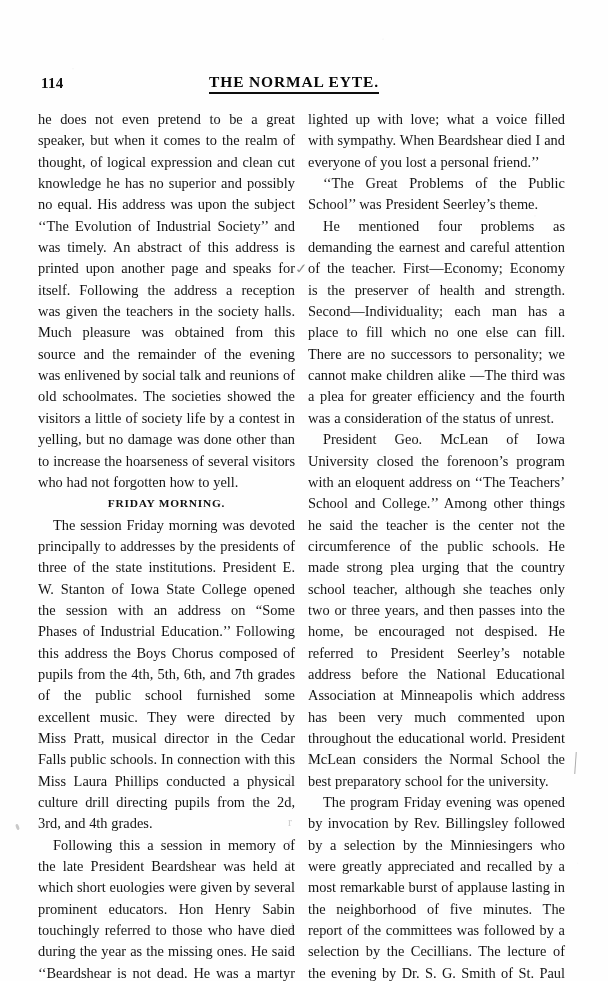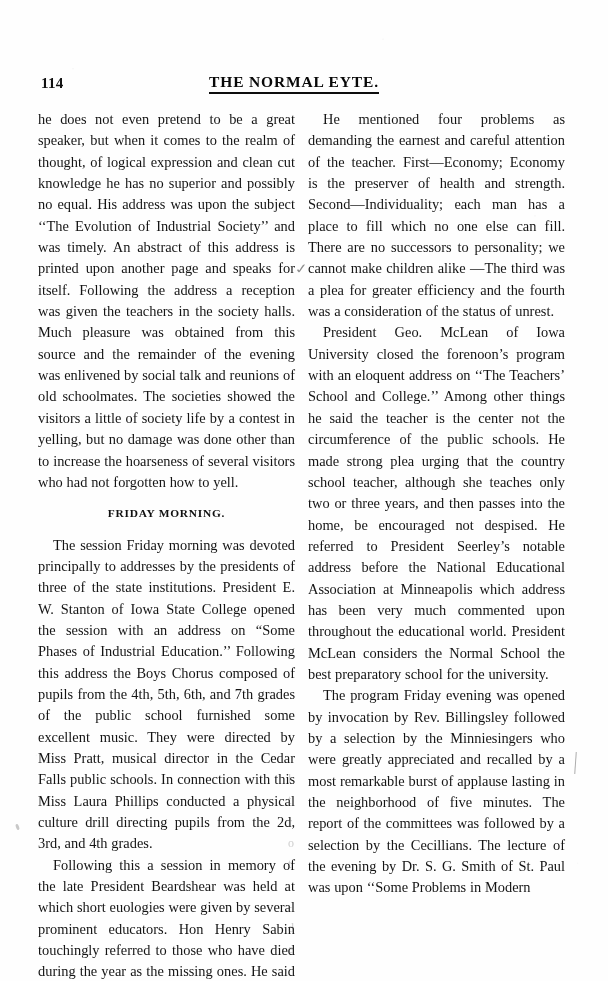--- a/index.html
+++ b/index.html
@@ -104,21 +104,21 @@
   }
   .column p.indent {
     text-indent: 15px;
   }
   .column p.cont {
     text-indent: 0;
   }
 
   
   .subhead {
-    margin: 10px;
+    margin: 0;
     text-align: center;
     font-size: 11.4px;
     font-weight: 600;
     letter-spacing: .75px;
     line-height: 21.35px;
     color: #101010;
     font-variant: small-caps;
     text-transform: uppercase;
   }
 
@@ -196,21 +196,23 @@
 
       <p class="indent">The session Friday morning was devoted principally to addresses by the presidents of three of the state institutions. President E. W. Stanton of Iowa State College opened the session with an address on “Some Phases of Industrial Education.’’ Following this address the Boys Chorus composed of pupils from the 4th, 5th, 6th, and 7th grades of the public school furnished some excellent music. They were directed by Miss Pratt, musical director in the Cedar Falls public schools. In connection with this Miss Laura Phillips conducted a physical culture drill directing pupils from the 2d, 3rd, and 4th grades.</p>
 
       <p class="indent">Following this a session in memory of the late President Beardshear was held at which short euologies were given by several prominent educators. Hon Henry Sabin touchingly referred to those who have died during the year as the missing ones. He said ‘‘Beardshear is not dead. He was a martyr to the cause of education. What a hand that man had stretched out to humanity; what an eye</p>
 
       <div class="margin-mark" id="stray-dot"></div>
     </div>
 
     <div class="column">
 
-
+      <p class="cont">lighted up with love; what a voice filled with sympathy. When Beardshear died I and everyone of you lost a personal friend.’’</p>
+
+      <p class="indent">‘‘The Great Problems of the Public School’’ was President Seerley’s theme.</p>
 
       <p class="indent">He mentioned four problems as demanding the earnest and careful attention of the teacher. First—Economy; Economy is the preserver of health and strength. Second—Individuality; each man has a place to fill which no one else can fill. There are no successors to personality; we cannot make children alike —The third was a plea for greater efficiency and the fourth was a consideration of the status of unrest.</p>
 
       <p class="indent">President Geo. McLean of Iowa University closed the forenoon’s program with an eloquent address on ‘‘The Teachers’ School and College.’’ Among other things he said the teacher is the center not the circumference of the public schools. He made strong plea urging that the country school teacher, although she teaches only two or three years, and then passes into the home, be encouraged not despised. He referred to President Seerley’s notable address before the National Educational Association at Minneapolis which address has been very much commented upon throughout the educational world. President McLean considers the Normal School the best preparatory school for the university.</p>
 
       <p class="indent">The program Friday evening was opened by invocation by Rev. Billingsley followed by a selection by the Minniesingers who were greatly appreciated and recalled by a most remarkable burst of applause lasting in the neighborhood of five minutes. The report of the committees was followed by a selection by the Cecillians. The lecture of the evening by Dr. S. G. Smith of St. Paul was upon ‘‘Some Problems in Modern</p>
 
       <div class="margin-mark" id="check-mark">✓</div>
 
       <div class="margin-mark" id="stroke-mark"></div>

